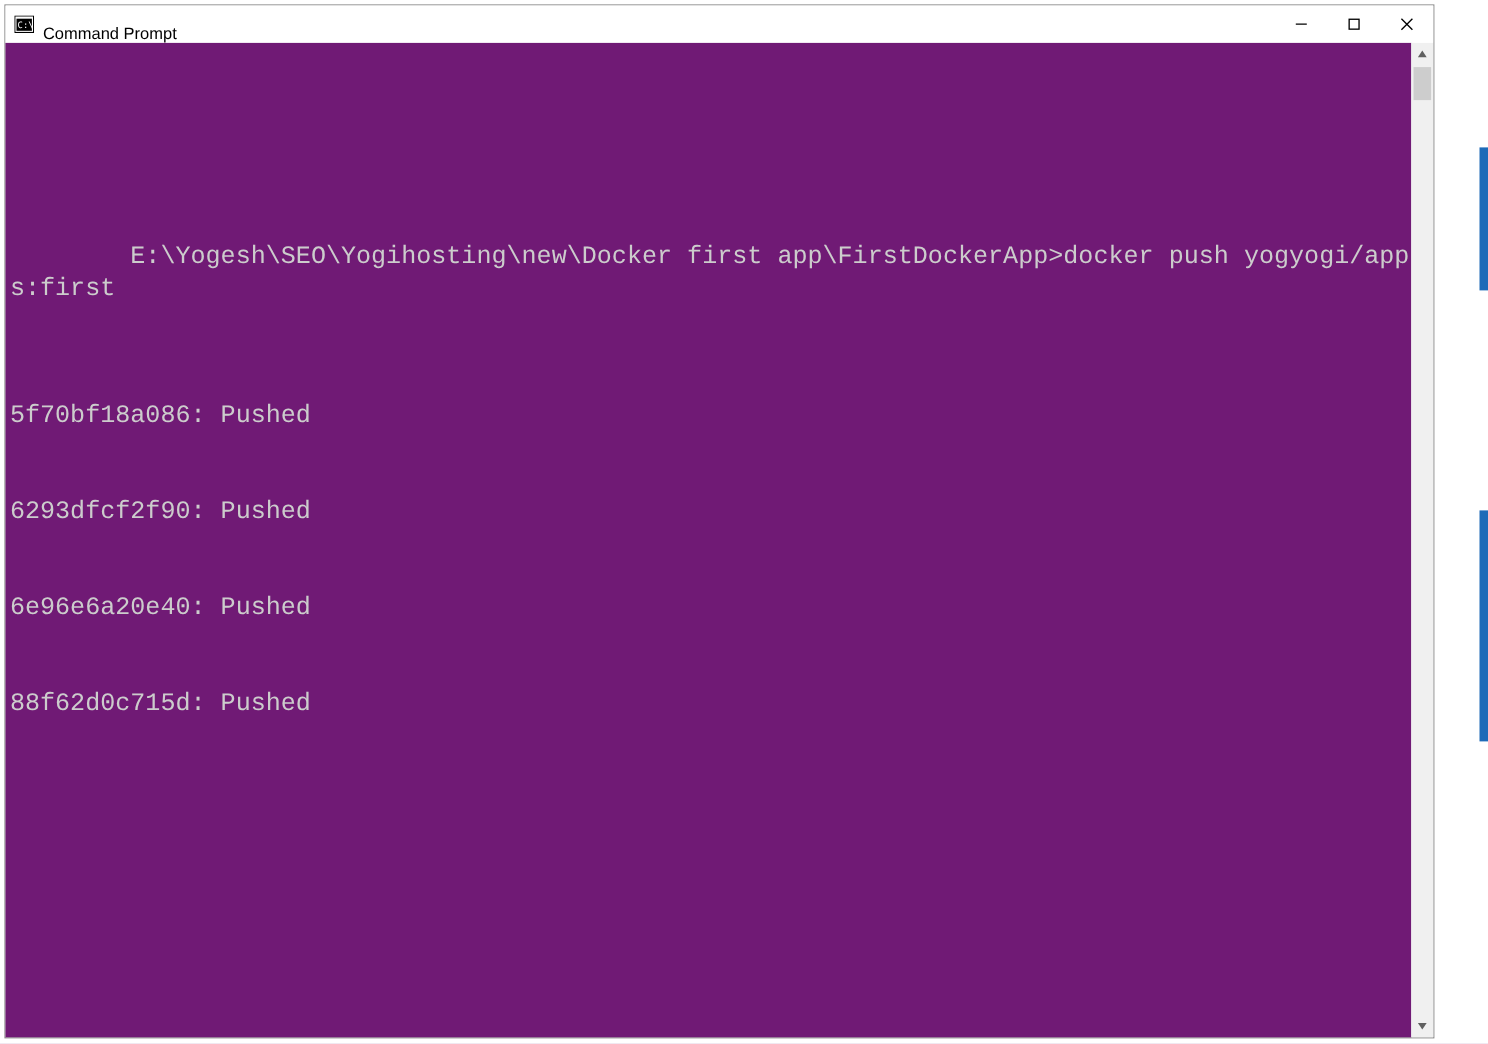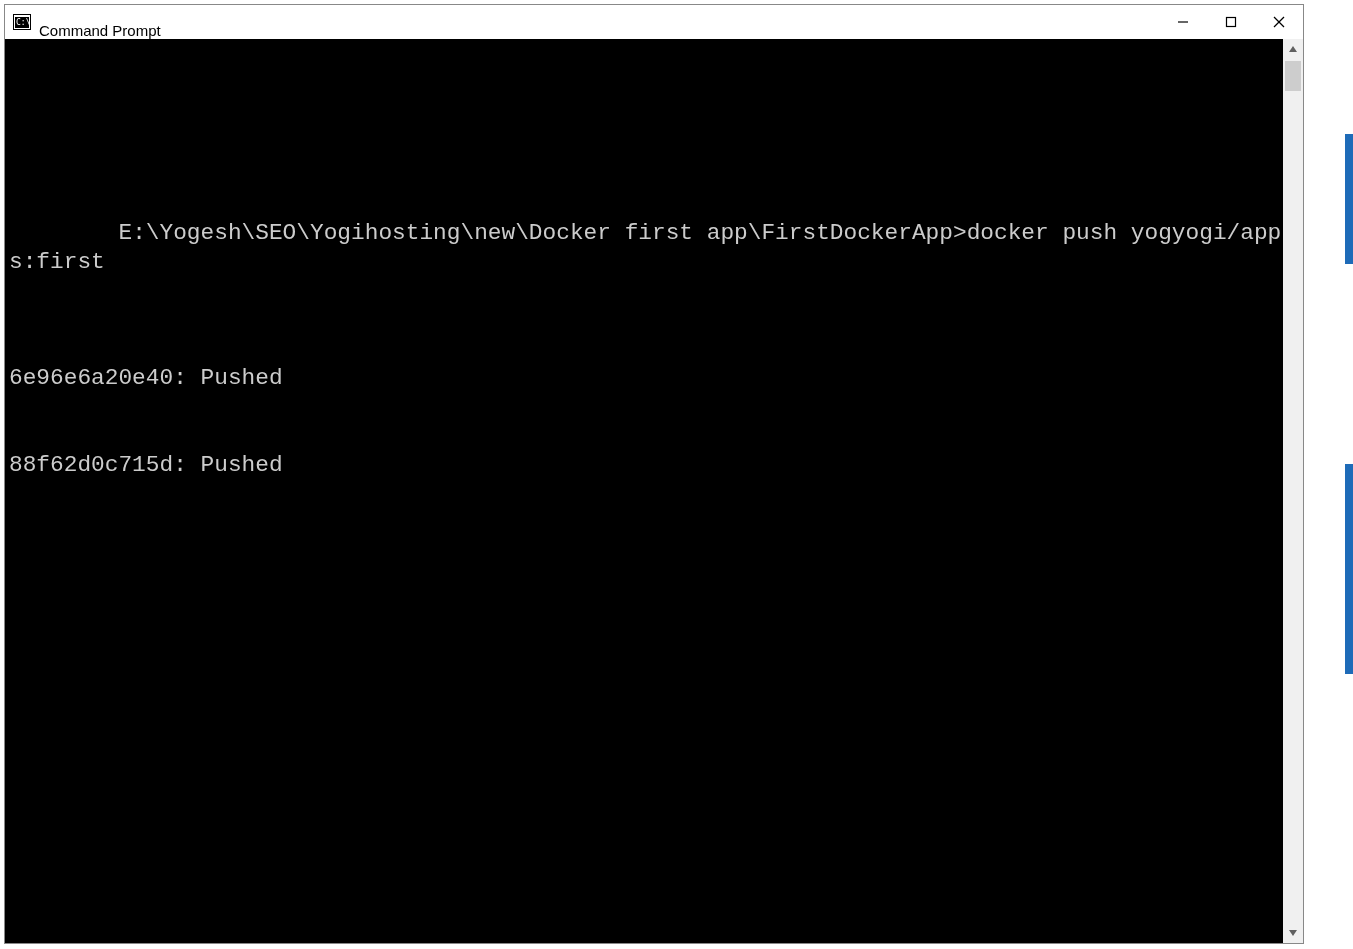--- a/index.html
+++ b/index.html
@@ -51,21 +51,21 @@
   color: #000;
 }
 .win-btn svg { display: block; }
 .client {
   flex: 1;
   display: flex;
   min-height: 0;
 }
 .terminal {
   flex: 1;
-  background: #000000;
+  background: #701a75;
   color: #ccc;
   font-family: Consolas, "Courier New", monospace;
   font-size: 22.8px;
   line-height: 29px;
   padding: 6px 0 0 4px;
   white-space: pre-wrap;
   word-break: break-all;
   overflow: hidden;
 }
 .terminal .line { display: block; }
@@ -150,20 +150,22 @@
         </svg>
     </div>
   </div>
 
   <div class="client">
     <div class="terminal">
       <div class="blank"></div>
       <span class="line">
         <span>E:\Yogesh\SEO\Yogihosting\new\Docker first app\FirstDockerApp&gt;</span><span>docker push yogyogi/apps:first</span>
       </span>
+      <span class="line"><span>5f70bf18a086</span>: <span>Pushed</span></span>
+      <span class="line"><span>6293dfcf2f90</span>: <span>Pushed</span></span>
       <span class="line"><span>6e96e6a20e40</span>: <span>Pushed</span></span>
       <span class="line"><span>88f62d0c715d</span>: <span>Pushed</span></span>
       
       
       
       
       
     </div>
 
     <div class="vscroll">

